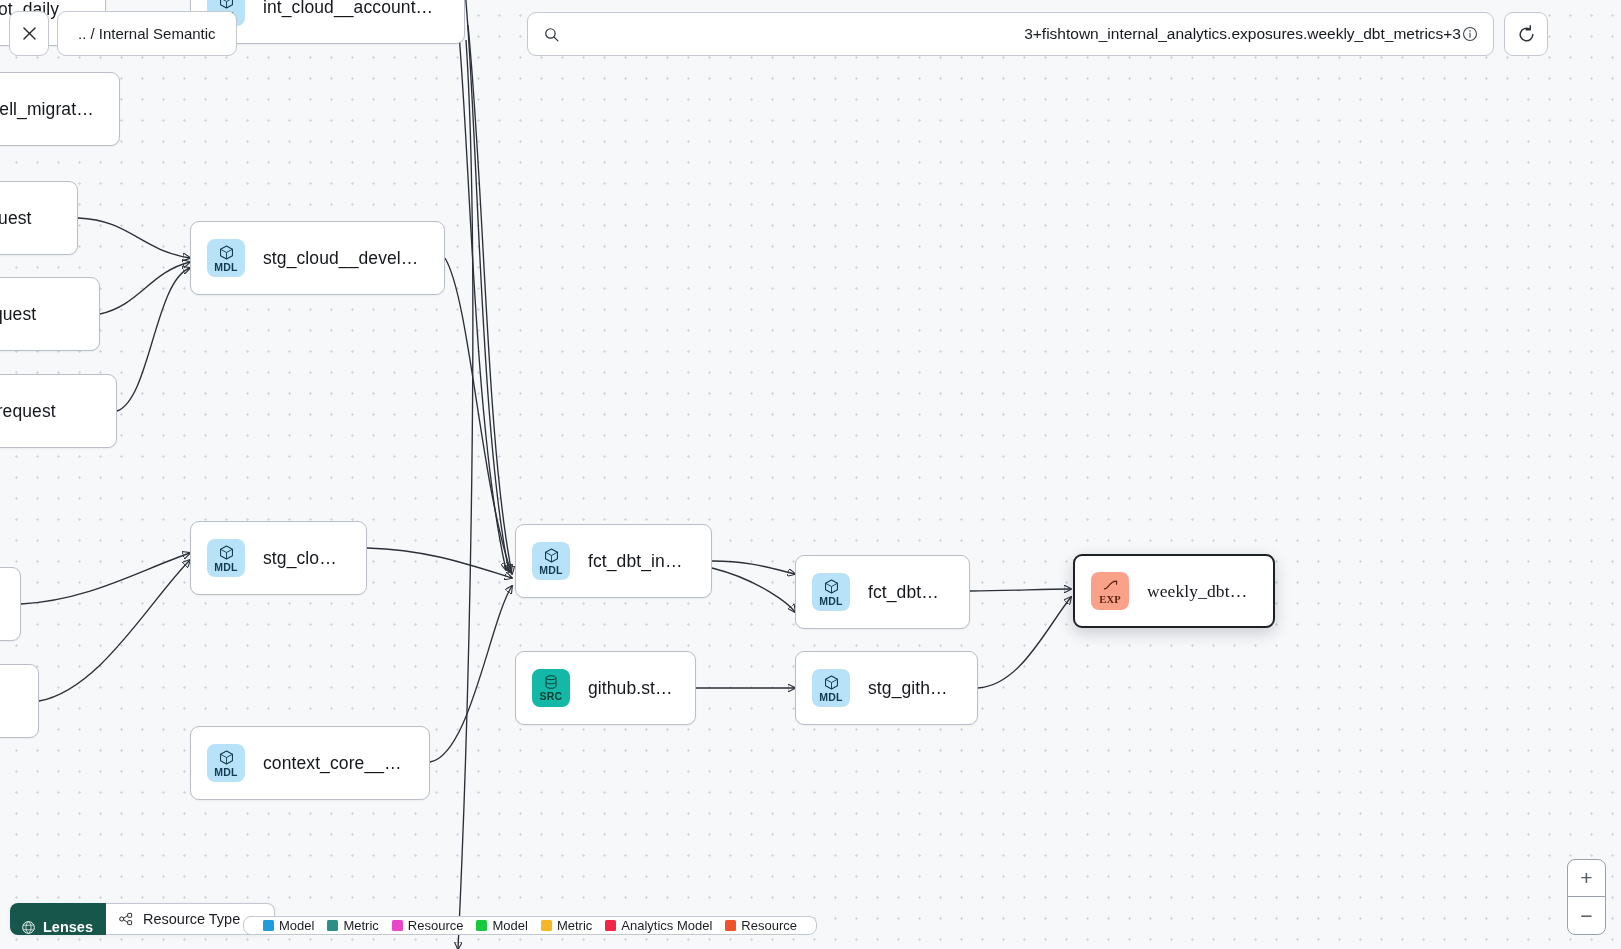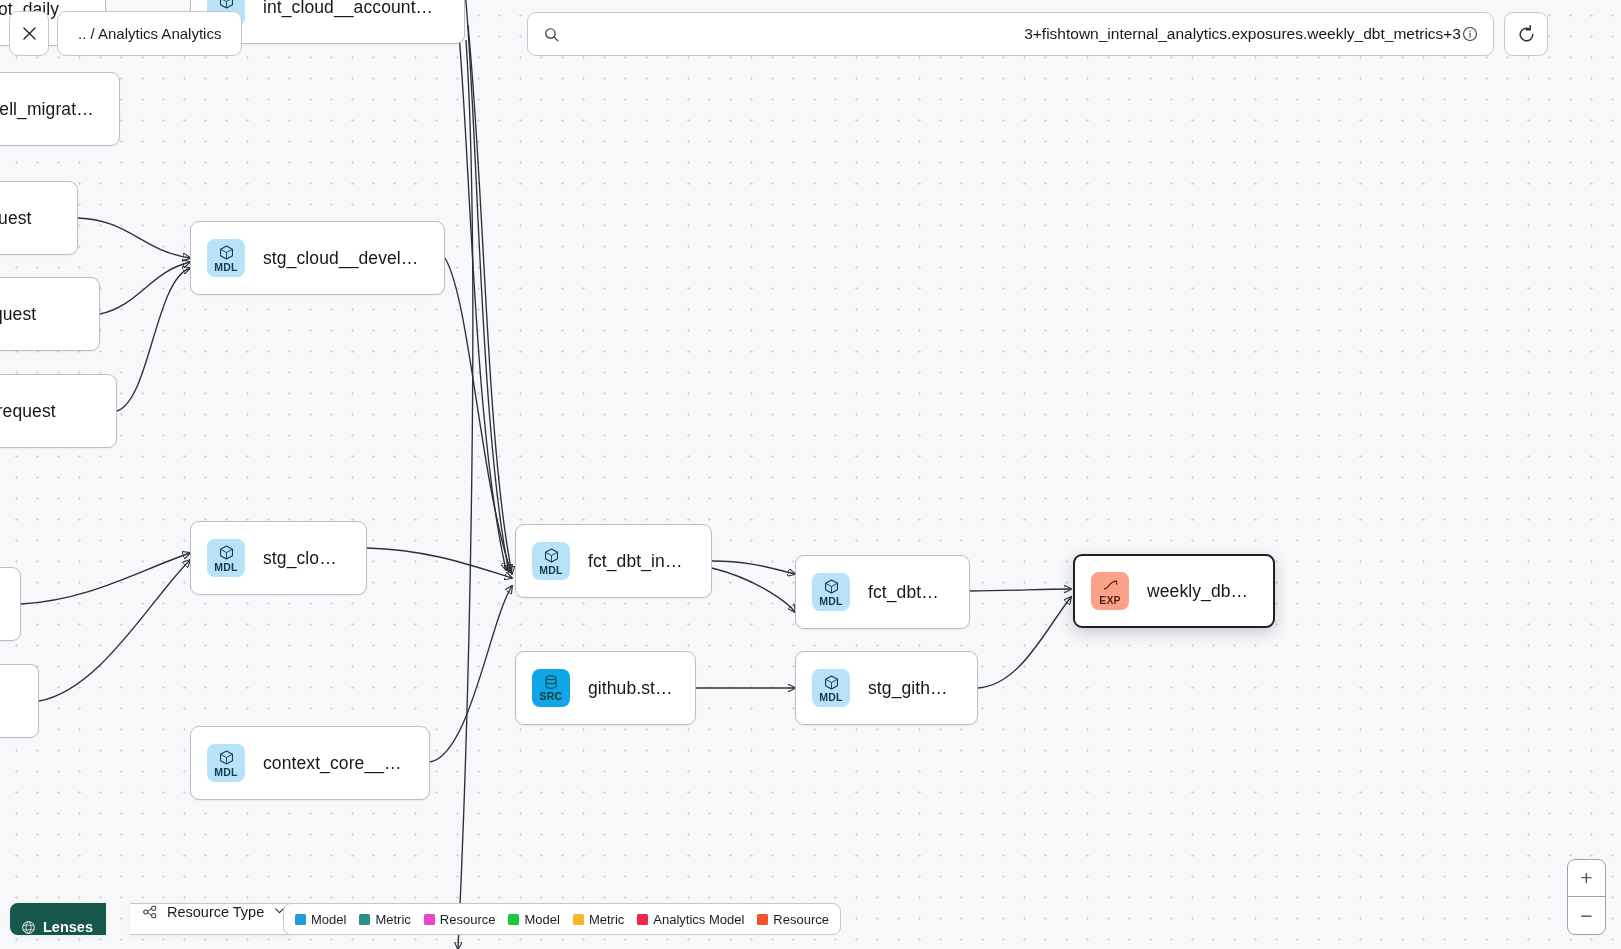--- a/index.html
+++ b/index.html
@@ -38,20 +38,21 @@
     padding: 0 22px 0 16px;
     height: 74px;
     box-shadow: 0 1px 2px rgba(16,24,40,.05);
     white-space: nowrap;
     overflow: hidden;
   }
   .node.selected {
     border: 2.2px solid #1d2025;
     box-shadow: 0 5px 16px rgba(16,24,40,.20);
     z-index: 7;
+    font-family: Liberation Serif, serif;
   }
   .node .label {
     font-size: 17.5px;
     color: #14171c;
     letter-spacing: .1px;
     overflow: hidden;
     text-overflow: ellipsis;
   }
 
   .badge {
@@ -64,21 +65,21 @@
   }
   .badge .btext {
     font-size: 10.5px;
     font-weight: 700;
     letter-spacing: .2px;
     line-height: 1;
     margin-top: 1px;
   }
   .badge svg { display: block; }
   .badge.mdl { background: #b7e2f8; color: #123a52; }
-  .badge.src { background: #0ea5e9; color: #0e3c33; }
+  .badge.src { background: #14b8a6; color: #0e3c33; }
   .badge.exp { background: #f9a189; color: #5c1e0d; }
 
   
   .close-btn {
     position: absolute; left: 9px; top: 11px;
     width: 40px; height: 45px;
     background: #fff;
     border: 1px solid #c3c8d0;
     border-radius: 9px;
     display: flex; align-items: center; justify-content: center;
@@ -141,39 +142,37 @@
     padding: 0 13px 0 11px;
     font-size: 14.5px;
     font-weight: 600;
     cursor: pointer;
   }
   .restype-btn {
     background: #fff;
     border: 1px solid #c3c8d0;
     border-left: none;
     border-radius: 0 8px 8px 0;
-    display: flex; gap: 9px;
+    display: flex; align-items: center; gap: 9px;
     padding: 0 12px;
     font-size: 14.5px;
     color: #191c21;
     cursor: pointer;
-    margin-left: 24px;
   }
 
   .legend {
     position: absolute; left: 243px; bottom: 14px;
-    height: 32px;
+    height: 19px;
     background: #fff;
     border: 1px solid #c3c8d0;
     border-radius: 8px;
     display: flex; align-items: center;
-    padding: 0 11px;
+    padding: 0 19px;
     gap: 13px;
     z-index: 30;
-    margin-left: 40px;
   }
   .legend-item { display: flex; align-items: center; gap: 5px; cursor: pointer; }
   .legend-item .sw { width: 11px; height: 11px; border-radius: 1.5px; flex: 0 0 auto; }
   .legend-item .ltxt { font-size: 13px; color: #1a1d22; }
 
   .zoom-ctrl {
     position: absolute; right: 15px; bottom: 14px;
     width: 39px;
     background: #fff;
     border: 1px solid #9aa1ad;
@@ -332,21 +331,21 @@
       </div>
     </div>
 
   <div class="close-btn">
     <svg width="19" height="19" viewBox="0 0 24 24">
       <path d="M5 5 L19 19 M19 5 L5 19" stroke="#20242b" stroke-width="1.7" fill="none" stroke-linecap="round"></path>
     </svg>
   </div>
 
   <div class="breadcrumb">
-    <span>.. / Analytics Analytics</span>
+    <span>.. / Internal Semantic</span>
   </div>
 
   <div class="searchbar">
     <svg width="17" height="17" viewBox="0 0 24 24">
       <circle cx="10.5" cy="10.5" r="6.6" stroke="#2c3037" stroke-width="1.7" fill="none"></circle>
       <path d="M15.4 15.4 L21 21" stroke="#2c3037" stroke-width="1.7" stroke-linecap="round"></path>
     </svg>
     <span class="sval">3+fishtown_internal_analytics.exposures.weekly_dbt_metrics+3</span>
     <svg width="18" height="18" viewBox="0 0 24 24">
       <circle cx="12" cy="12" r="8.6" stroke="#3b424c" stroke-width="1.45" fill="none"></circle>

